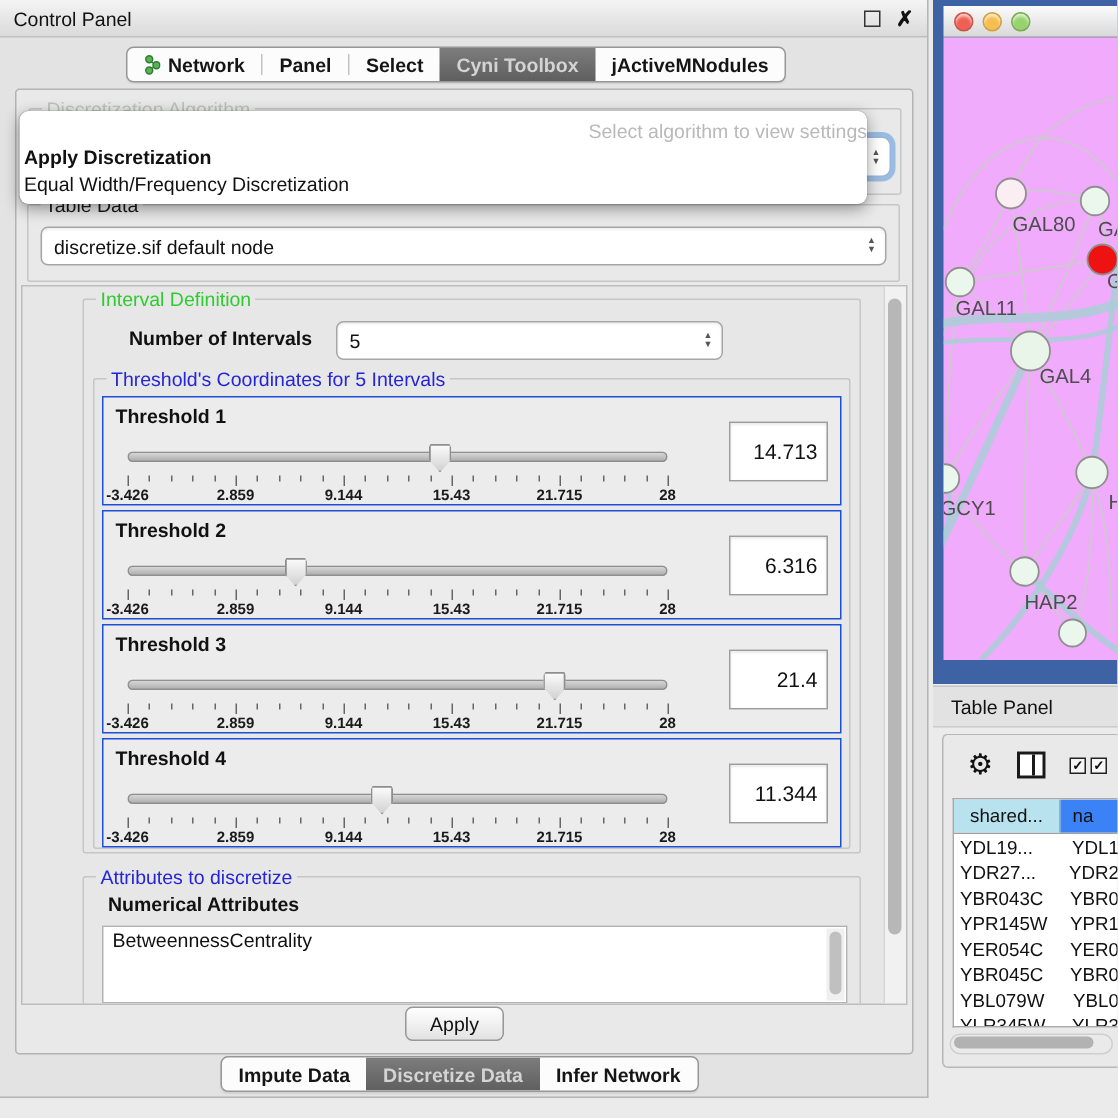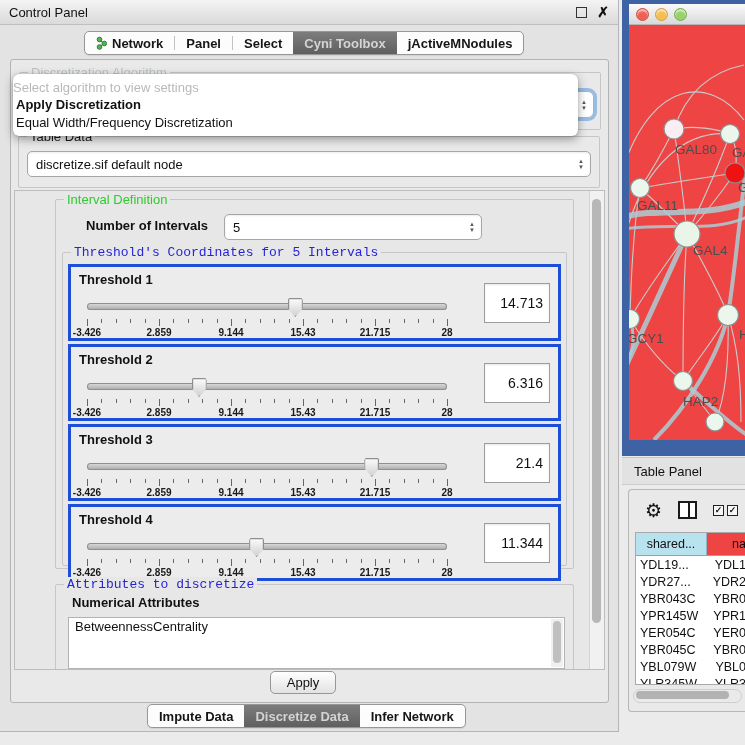--- a/index.html
+++ b/index.html
@@ -29,51 +29,51 @@
   .bottom-tabs{top:704px;left:147px;}
 
   
   .content{left:10px;top:59px;width:597px;height:642px;border:1px solid #b3b3b3;
     border-radius:3px;background:#e9e9e9;}
 
   .group{position:absolute;border:1px solid #c6c6c6;border-radius:2px;}
   .group-label{position:absolute;top:-8px;left:8px;background:#e9e9e9;
     padding:0 3px;font-size:13px;line-height:15px;}
   .lbl-green{color:#2ecc2e;}
-  .lbl-blue{color:#2525d6;font-family:Liberation Mono, monospace;}
+  .lbl-blue{color:#2525d6;}
   .lbl-dark{color:#1a1a1a;}
   .lbl-faint{color:#bcc3bc;}
 
   .combo{position:absolute;background:#fff;border:1px solid #a6a6a6;border-radius:5px;
     height:24px;display:flex;align-items:center;font-size:13px;color:#111;
     padding-left:8px;box-shadow:inset 0 1px 2px rgba(0,0,0,.08);}
   .stepper{position:absolute;right:6px;top:0;bottom:0;display:flex;flex-direction:column;
     justify-content:center;color:#555;font-size:6px;line-height:6px;text-align:center;}
 
   
   .popup{left:13px;top:74px;width:565px;height:62px;background:#fff;border-radius:6px;
     box-shadow:0 3px 10px rgba(0,0,0,.38),0 0 1px rgba(0,0,0,.35);z-index:60;
     font-size:13px;color:#111;overflow:hidden;}
-  .popup-hint{text-align:left;color:#b9b9b9;padding-top:6px;height:16px;}
+  .popup-hint{text-align:right;color:#b9b9b9;padding-top:6px;height:16px;}
   .popup-item{padding-left:3px;height:18px;line-height:18px;}
   .popup-item.bold{font-weight:bold;}
 
   
   .focus-combo{left:24px;top:91px;width:568px;height:25px;background:#fff;border-radius:6px;
     border:1px solid #9ab6d8;box-shadow:0 0 0 3px rgba(90,150,220,.55);z-index:10;}
 
   
   .scrollpane{left:14px;top:190px;width:589px;height:478px;border:1px solid #bdbdbd;
     background:#e7e7e7;overflow:hidden;}
   .vscroll{position:absolute;right:0;top:0;bottom:0;width:14px;background:#f1f1f1;
     border-left:1px solid #d4d4d4;}
   .vscroll .thumb{position:absolute;left:2px;width:9px;border-radius:5px;background:#b7b7b7;}
 
   
-  .tsection{position:relative;border:3px solid #1d4ed8;background:#ececec;
+  .tsection{position:relative;border:1px solid #1d4ed8;background:#ececec;
     height:71px;margin:3px 5px 2px 5px;}
   .tsection .ttitle{position:absolute;left:8px;top:5px;font-size:13px;font-weight:bold;color:#111;}
   .slider-area{position:absolute;left:16px;top:30px;width:360px;height:36px;}
   .track{position:absolute;left:0;right:0;top:6px;height:7px;border-radius:4px;
     background:linear-gradient(#dedede,#a8a8a8);box-shadow:inset 0 0 0 1px #8f8f8f;}
   .thumb-sl{position:absolute;top:1px;width:15px;height:19px;margin-left:-7px;
     background:linear-gradient(#fdfdfd,#cfcfcf);
     clip-path:polygon(8% 0,92% 0,100% 12%,100% 55%,50% 100%,0 55%,0 12%);
     box-shadow:inset 0 0 0 1.2px #8e8e8e;z-index:5;}
   .tick{position:absolute;width:1px;background:#666;top:22px;}
@@ -98,42 +98,42 @@
 
   
   .net-window{left:622px;top:0;width:123px;height:456px;background:#3e63a4;}
   .net-titlebar{position:absolute;left:7px;top:4px;right:0;height:20px;
     background:linear-gradient(#fbfbfb,#d9d9d9);border-bottom:1px solid #b5b5b5;
     display:flex;align-items:center;padding-left:7px;gap:6px;}
   .light{width:11px;height:11px;border-radius:50%;box-shadow:inset 0 2px 2px rgba(255,255,255,.65);}
   .light.red{background:#ef5f53;border:1px solid #c6564a;}
   .light.yellow{background:#f6be50;border:1px solid #cda043;}
   .light.green{background:#97d26e;border:1px solid #79ab52;}
-  .net-canvas{position:absolute;left:7px;top:25px;right:0;bottom:16px;background:#ef4444;overflow:hidden;}
+  .net-canvas{position:absolute;left:7px;top:25px;right:0;bottom:16px;background:#f0abfc;overflow:hidden;}
 
   
   .tp-bar{left:622px;top:457px;width:123px;height:26px;background:#e2e2e2;
     border-top:1px solid #c6c6c6;border-bottom:1px solid #cccccc;
     display:flex;align-items:center;padding-left:12px;font-size:13px;color:#111;}
   .tp-panel{left:628px;top:489px;width:117px;height:221px;background:#e9e9e9;
     border:1px solid #b7b7b7;border-radius:4px 0 0 4px;border-right:none;}
   .tp-toolbar{position:absolute;left:0;top:0;right:0;height:40px;display:flex;
     align-items:center;gap:16px;padding-left:16px;}
   .gear{font-size:19px;color:#111;line-height:19px;}
   .col-icon{width:15px;height:14px;border:2px solid #1a1a1a;position:relative;background:#fff;}
   .col-icon::after{content:"";position:absolute;left:50%;top:0;bottom:0;width:2px;background:#1a1a1a;}
   .cb-pair{display:flex;gap:3px;}
   .cb{width:9px;height:9px;border:1.5px solid #222;background:#f6f6f6;font-size:9px;
     line-height:9px;font-weight:bold;color:#111;text-align:center;}
   .tp-table{position:absolute;left:6px;top:42px;right:0;bottom:26px;background:#fff;
     border:1px solid #a9a9a9;border-right:none;overflow:hidden;}
   .tp-head{display:flex;height:22px;border-bottom:1px solid #9f9f9f;font-size:12.5px;}
   .tp-head .c1{width:70px;background:#b9e2ef;border-right:1px solid #8fb5c4;
     display:flex;align-items:center;justify-content:center;color:#111;}
-  .tp-head .c2{flex:1;background:#ef4444;display:flex;align-items:center;padding-left:25px;color:#111;}
+  .tp-head .c2{flex:1;background:#3b82f6;display:flex;align-items:center;padding-left:8px;color:#111;}
   .tp-row{display:flex;height:17px;font-size:12.5px;color:#111;}
   .tp-row .c1{width:70px;padding-left:4px;display:flex;align-items:center;}
   .tp-row .c2{flex:1;padding-left:7px;display:flex;align-items:center;}
   .hscroll{position:absolute;left:4px;right:4px;bottom:8px;height:12px;background:#eaeaea;
     border:1px solid #cfcfcf;border-radius:7px;}
   .hscroll .thumb{position:absolute;left:2px;top:1px;height:8px;width:93px;
     border-radius:5px;background:#b2b2b2;}
 
   svg text{font-family:"Liberation Sans",sans-serif;}
 </style>

